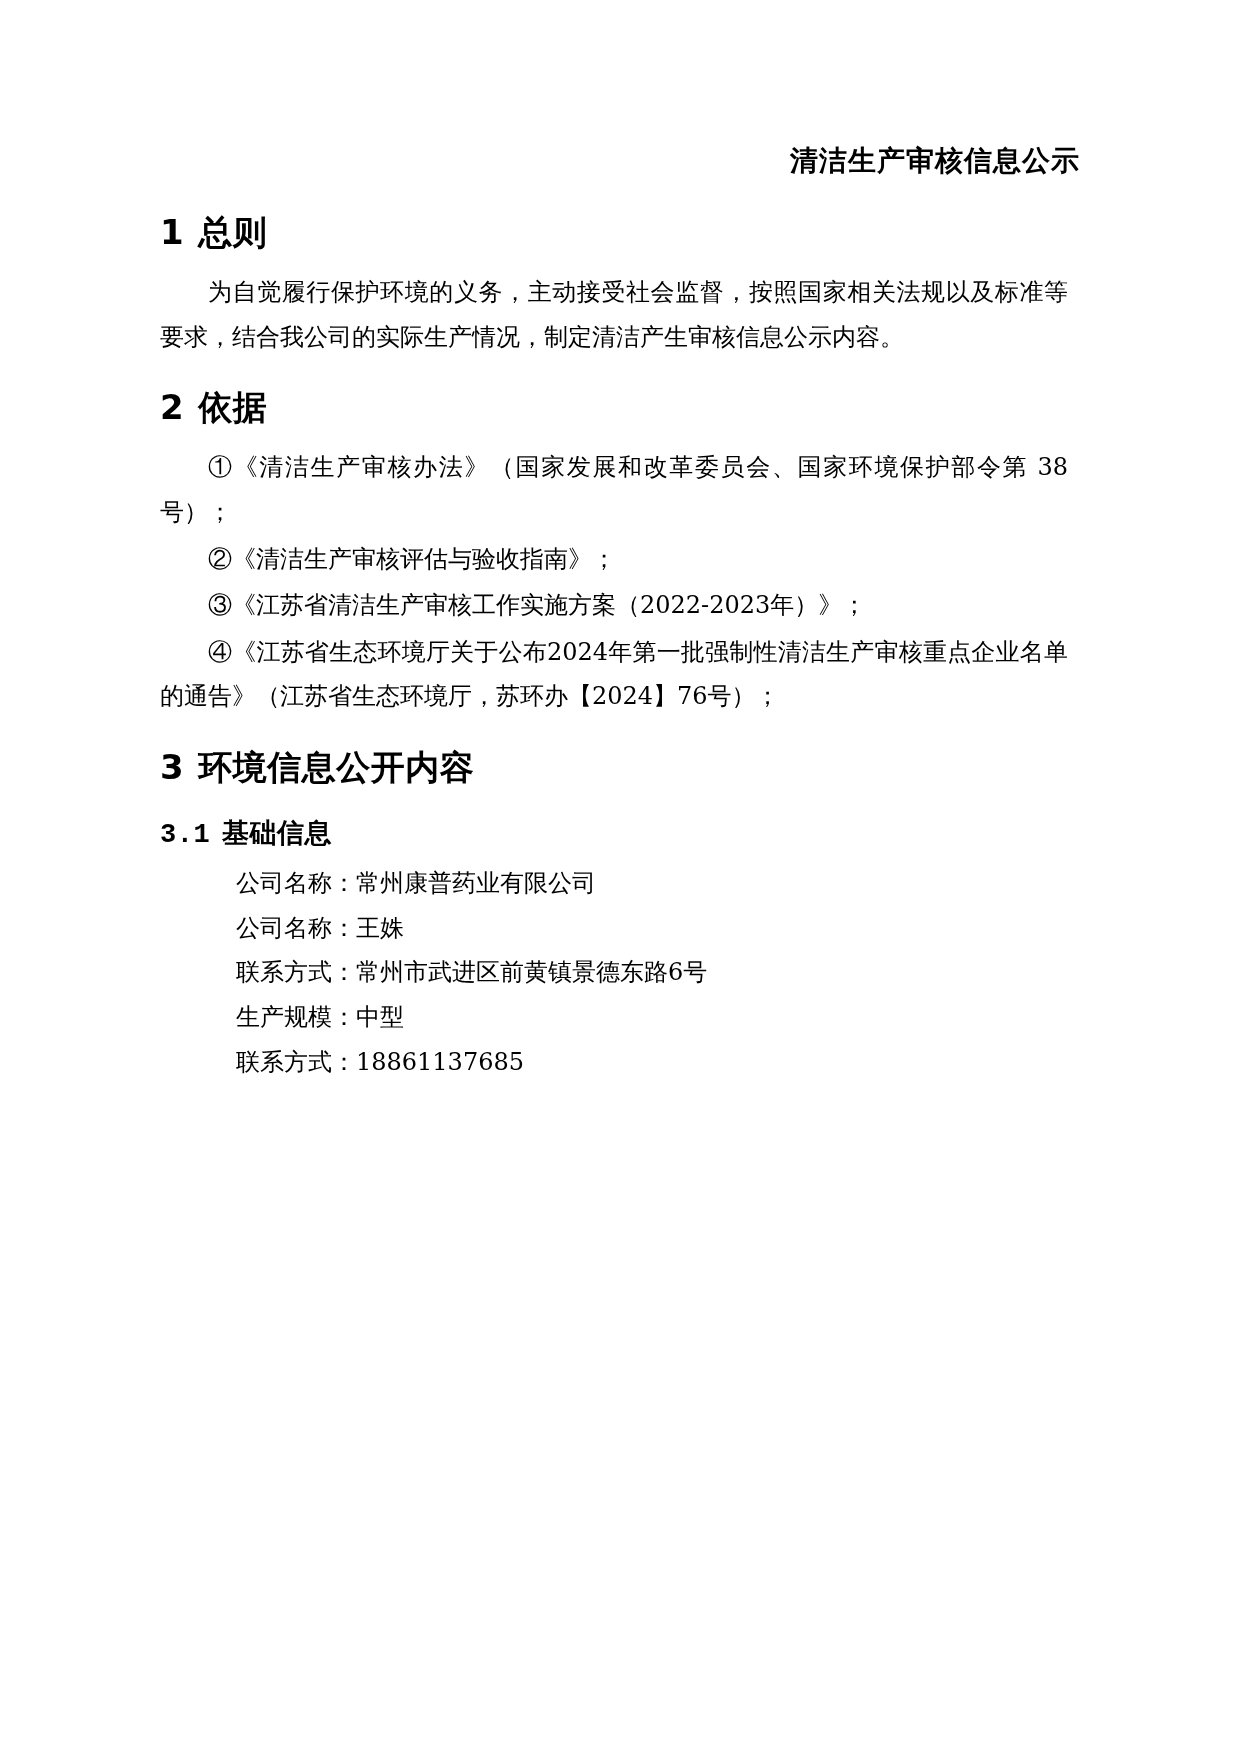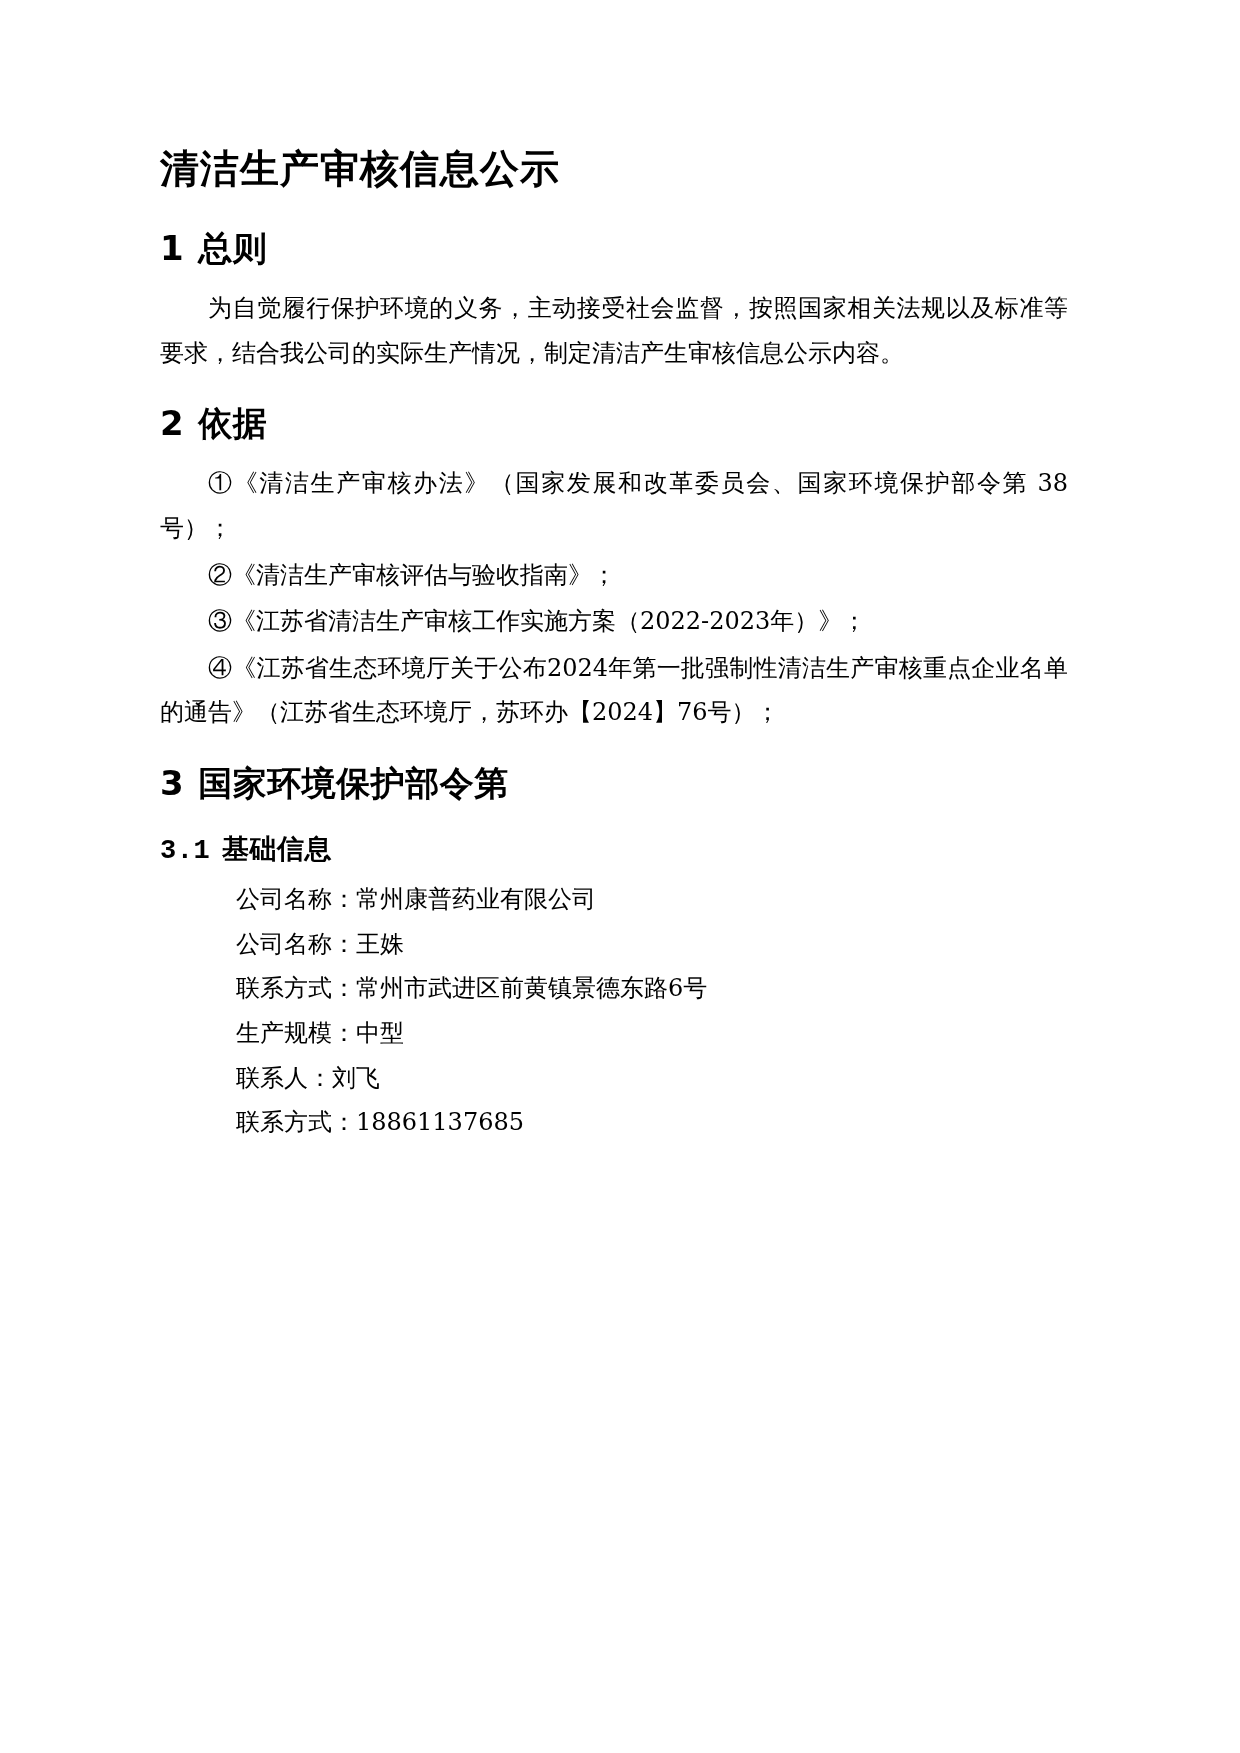--- a/index.html
+++ b/index.html
@@ -14,22 +14,22 @@
   .page {
     width: 1240px;
     height: 1753px;
     box-sizing: border-box;
     padding: 118px 160px 80px 160px;
     background: #ffffff;
     position: relative;
     overflow: hidden;
   }
   .doc-title {
-    text-align: left;
-    font-size: 39px;
+    text-align: right;
+    font-size: 28px;
     font-weight: bold;
     letter-spacing: 1px;
     margin: 24px 0 30px 0;
     font-family: "DejaVu Sans", "Liberation Sans", sans-serif;
   }
   .h1 {
     font-size: 34px;
     font-weight: bold;
     margin: 26px 0 14px 0;
     font-family: "DejaVu Sans", "Liberation Sans", sans-serif;
@@ -86,41 +86,38 @@
 
   <h2 class="h1">
     <span class="num">2</span><span>依据</span>
   </h2>
   <p class="body">①《清洁生产审核办法》（国家发展和改革委员会、国家环境保护部令第 38 号）；</p>
   <p class="body">②《清洁生产审核评估与验收指南》；</p>
   <p class="body">③《江苏省清洁生产审核工作实施方案（2022-2023年）》；</p>
   <p class="body">④《江苏省生态环境厅关于公布2024年第一批强制性清洁生产审核重点企业名单的通告》（江苏省生态环境厅，苏环办【2024】76号）；</p>
 
   <h2 class="h1">
-    <span class="num">3</span><span>国家环境保护部令第</span>
+    <span class="num">3</span><span>环境信息公开内容</span>
   </h2>
 
   <h3 class="h2">
     <span class="num">3.1</span><span>基础信息</span>
   </h3>
 
   <ul class="info-list">
     <li>
       <span class="info-label">公司名称：</span><span>常州康普药业有限公司</span>
     </li>
     <li>
       <span class="info-label">公司名称：</span><span>王姝</span>
     </li>
     <li>
       <span class="info-label">联系方式：</span><span>常州市武进区前黄镇景德东路6号</span>
     </li>
     <li>
       <span class="info-label">生产规模：</span><span>中型</span>
     </li>
     <li>
-      <span class="info-label">联系人：</span><span>刘飞</span>
-    </li>
-    <li>
       <span class="info-label">联系方式：</span><span>18861137685</span>
     </li>
   </ul>
 
 </div>
 
 </body></html>

